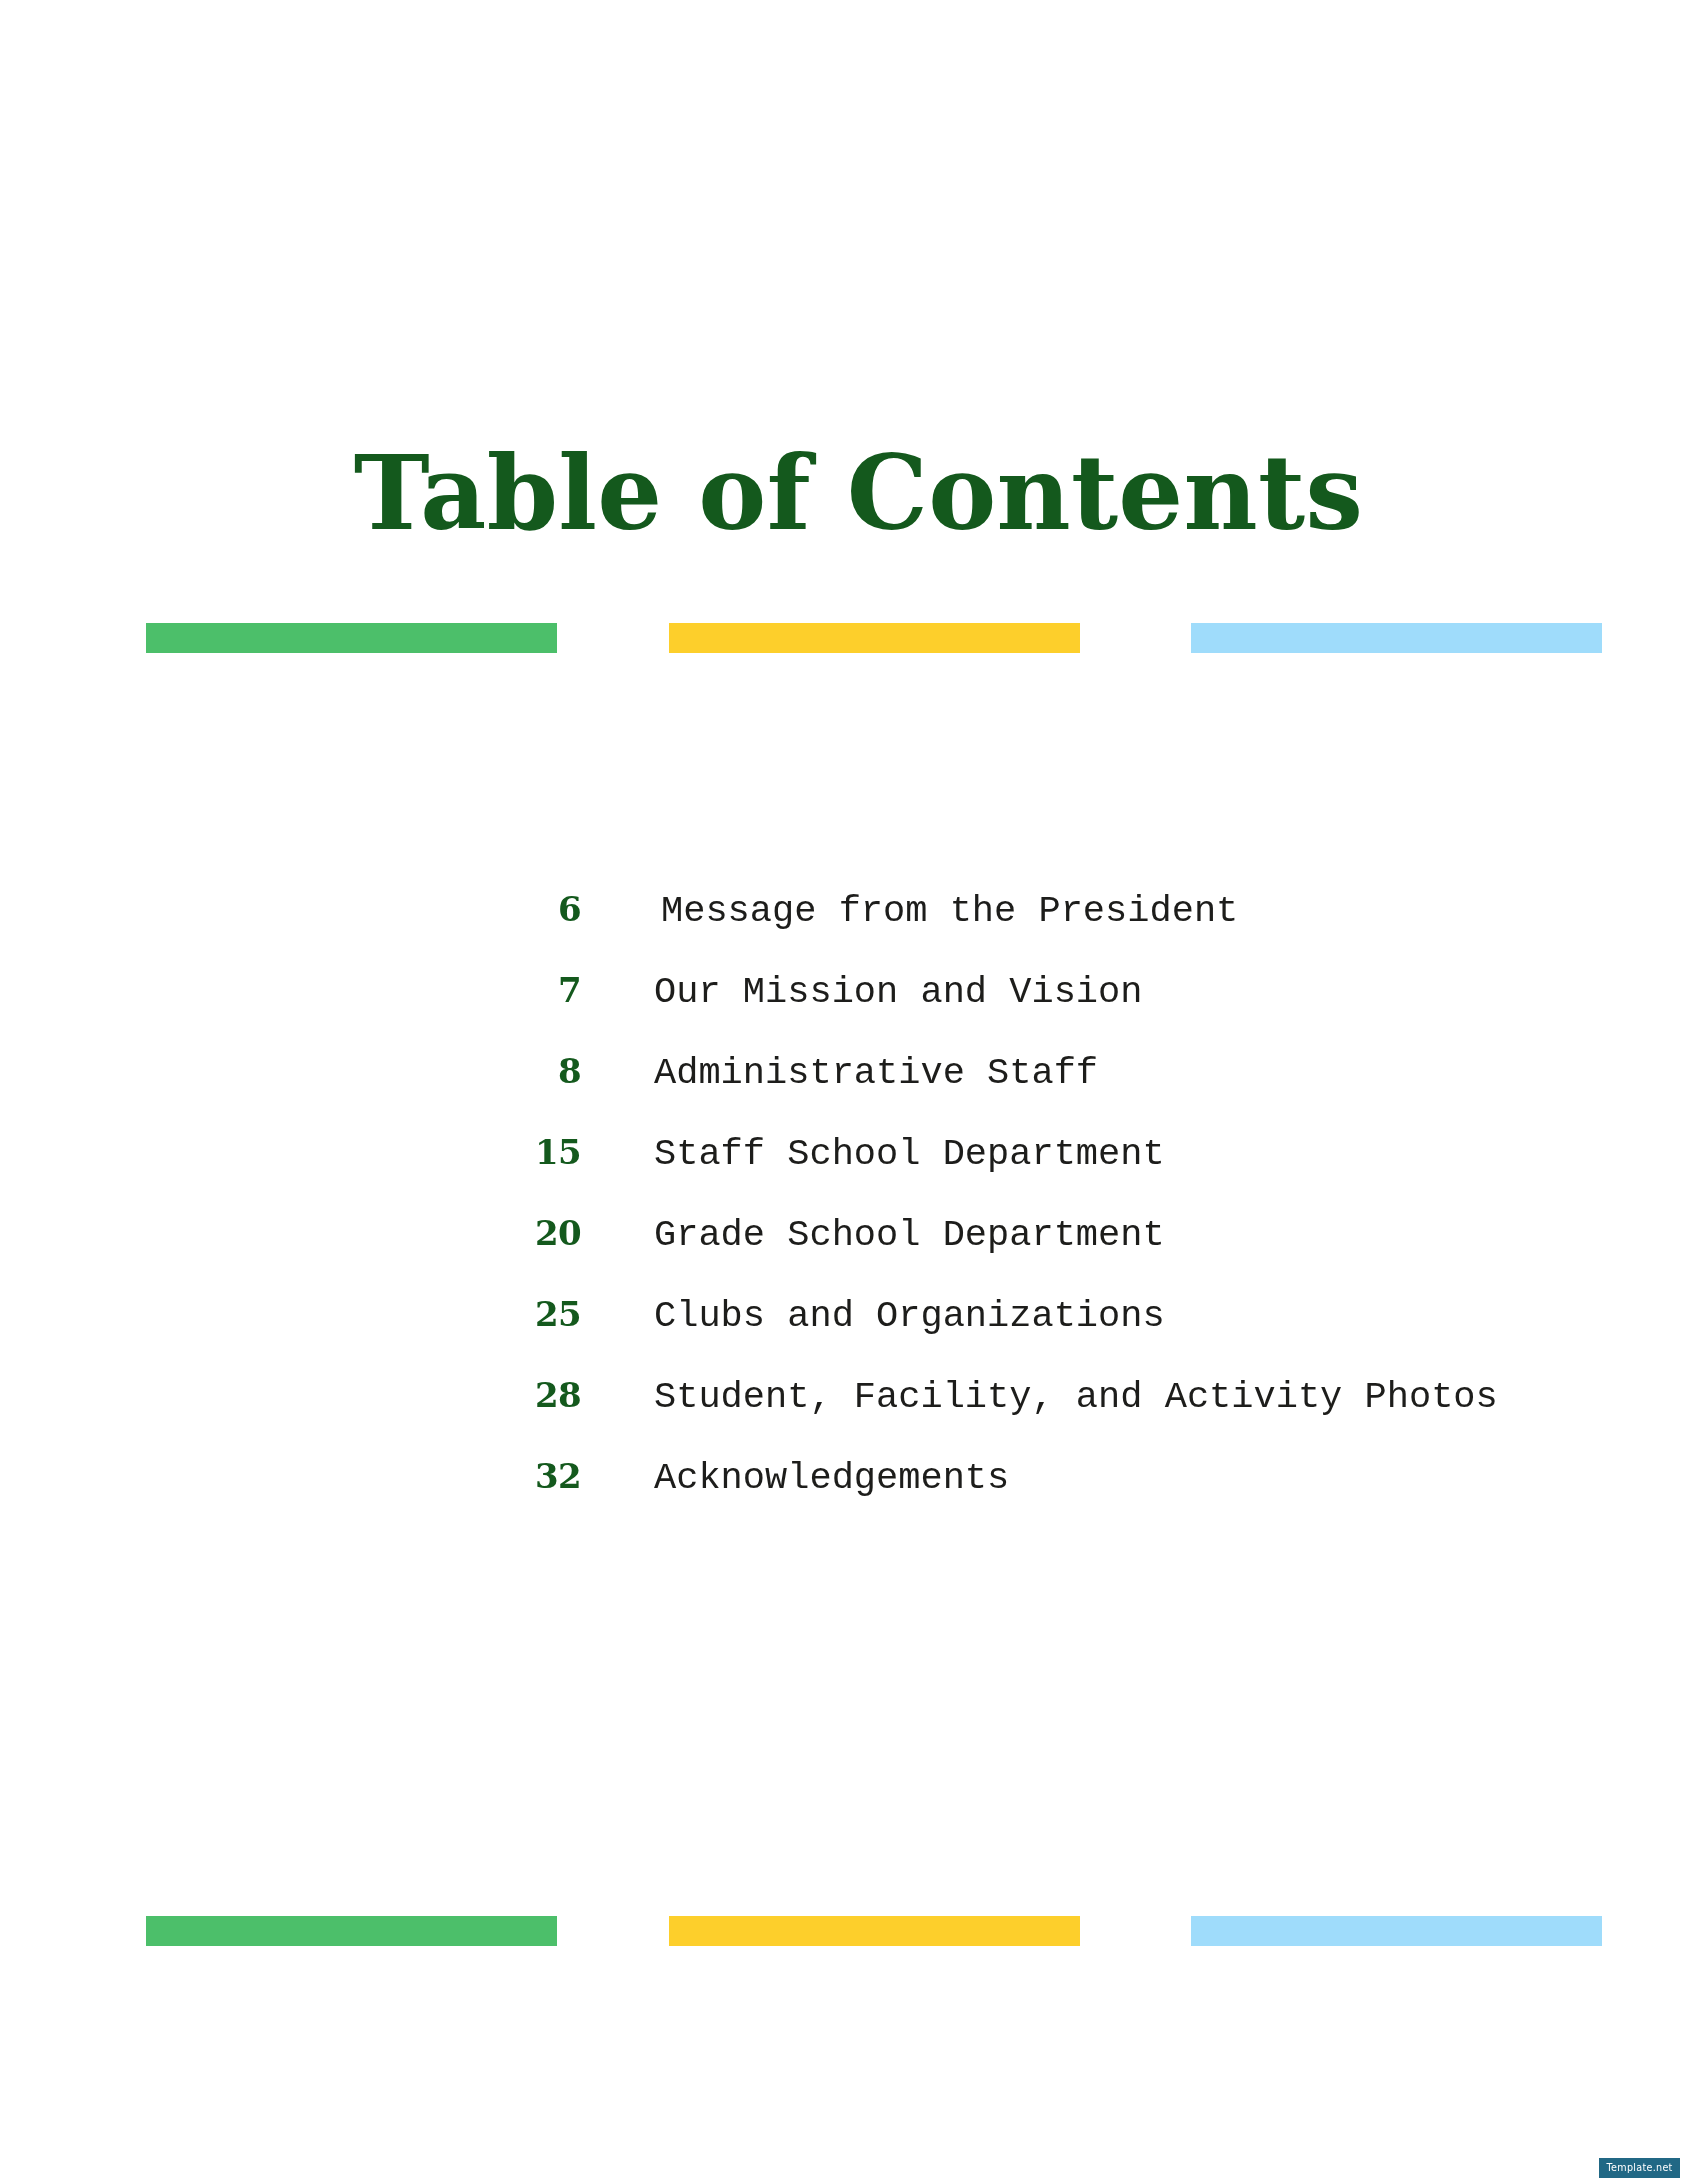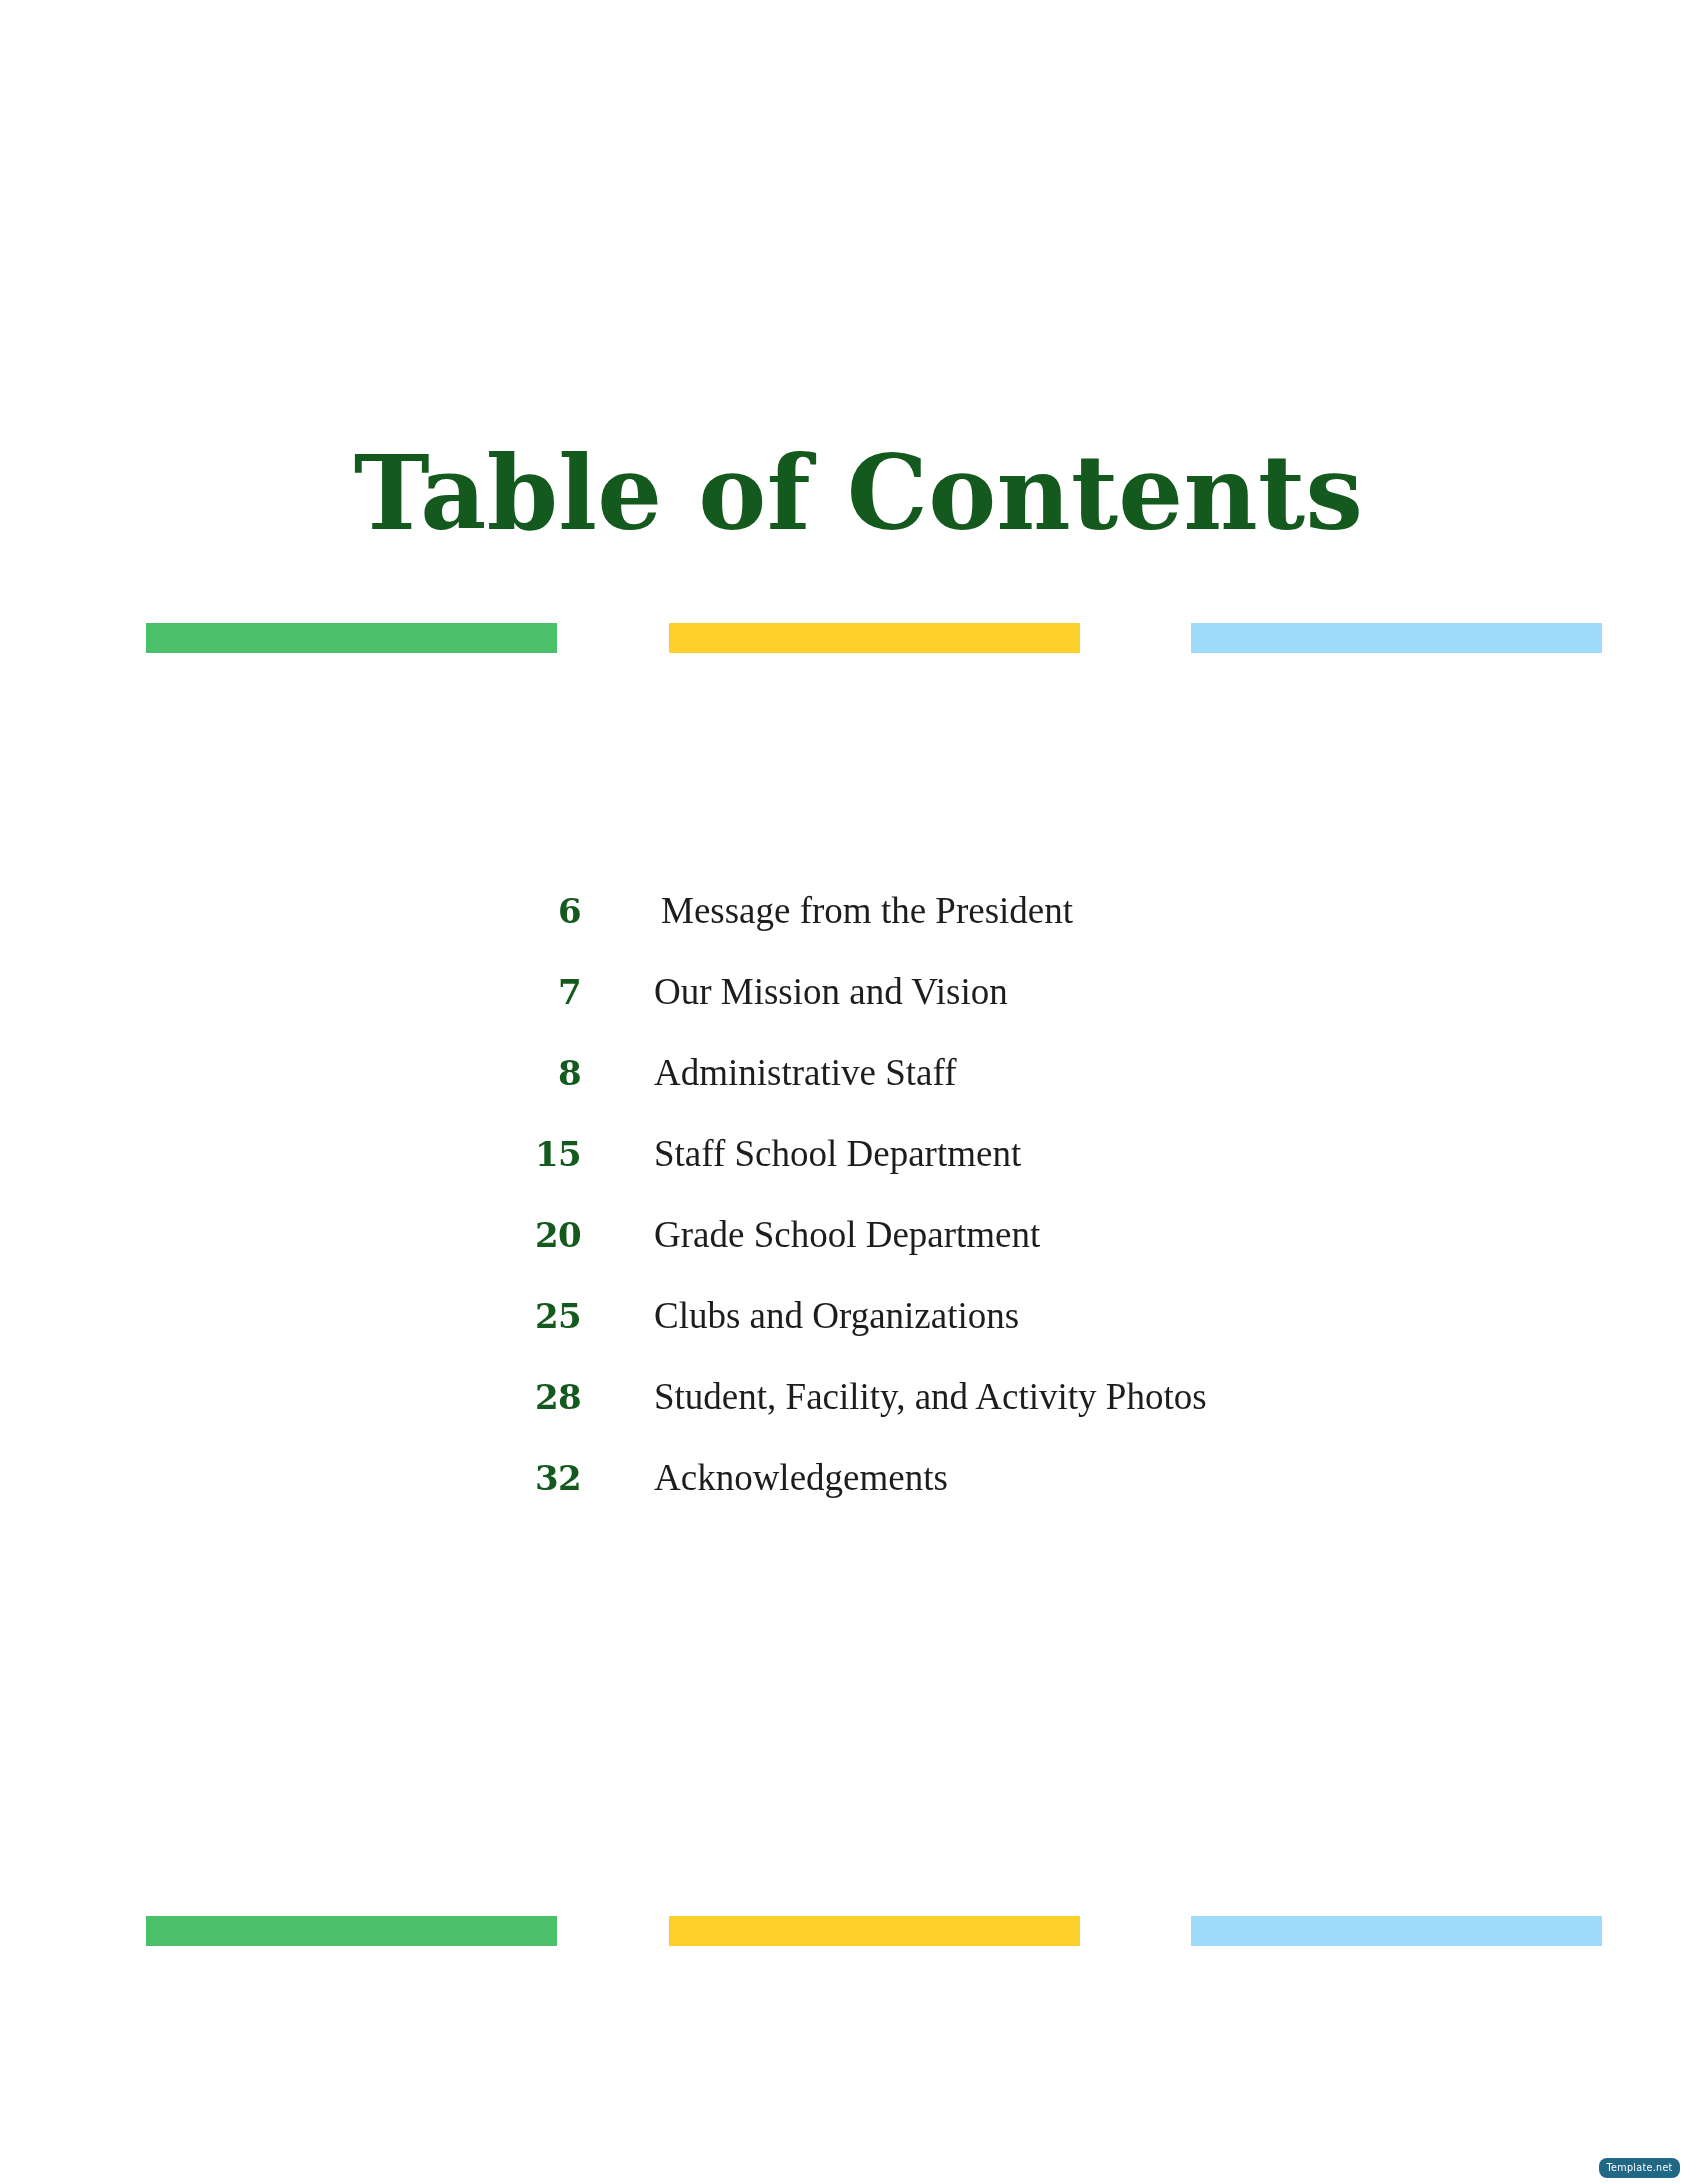--- a/index.html
+++ b/index.html
@@ -75,21 +75,21 @@
     text-align: right;
     padding-right: 0;
     font-family: "DejaVu Serif", serif;
     font-weight: 700;
     font-size: 34px;
     color: #14591d;
     letter-spacing: -0.7px;
   }
   .toc-label {
     padding-left: 73px;
-    font-family: Liberation Serif, serif;
+    font-family: Liberation Mono, monospace;
     font-weight: 400;
     font-size: 37px;
     color: #1d1d1b;
     white-space: nowrap;
   }
   .toc-row.indented .toc-label { padding-left: 80px; }
 
   
   .watermark {
     position: absolute;
@@ -98,21 +98,20 @@
     width: 81px;
     height: 19.3px;
     background: #16607f;
     color: #ffffff;
     font-family: "DejaVu Sans", sans-serif;
     font-size: 9.6px;
     line-height: 19.3px;
     text-align: center;
     letter-spacing: 0.3px;
     opacity: 0.95;
-    border-radius: 8px;
   }
 </style>
 </head>
 <body>
 
 <div class="page">
 
   <h1 class="title">Table of Contents</h1>
 
   <div class="bar-row top">

